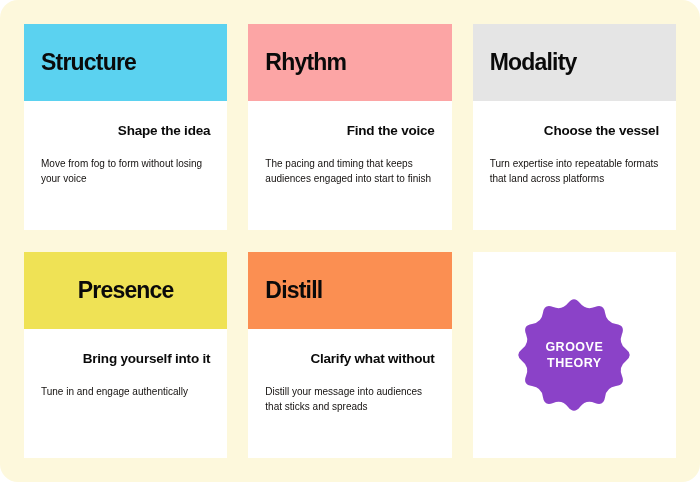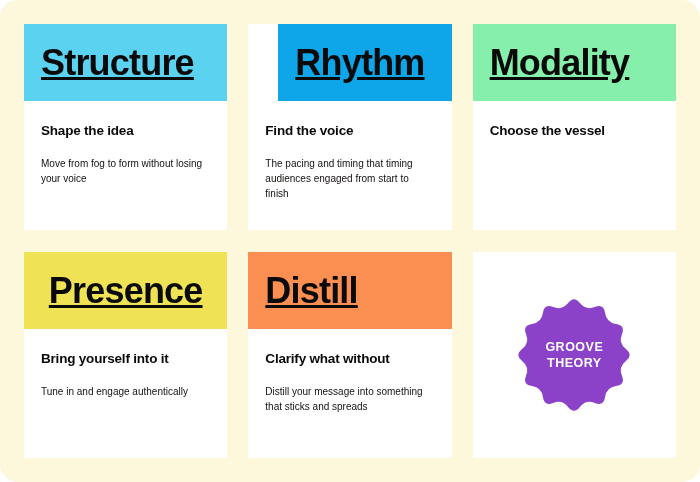--- a/index.html
+++ b/index.html
@@ -47,41 +47,41 @@
   .card-band {
     height: 77px;
     flex: 0 0 77px;
     display: flex;
     align-items: center;
     padding: 0 17px;
     box-sizing: border-box;
   }
 
   .card-band-title {
-    font-size: 36px;
+    font-size: 23px;
     font-weight: 700;
     letter-spacing: -0.8px;
     color: #0A0A0A;
     line-height: 1.05;
-    text-decoration: underline;
   }
 
   .card-body {
     flex: 1 1 auto;
     padding: 22px 17px 14px 17px;
     box-sizing: border-box;
   }
 
   .card-subtitle {
     font-size: 13.5px;
     font-weight: 700;
     color: #0A0A0A;
     letter-spacing: -0.2px;
     line-height: 1.25;
     margin: 0 0 16px 0;
+    text-align: right;
   }
 
   .card-desc {
     font-size: 10px;
     font-weight: 400;
     color: #14110F;
     line-height: 1.5;
     margin: 0;
     max-width: 185px;
   }
@@ -129,55 +129,56 @@
       <div class="card-band" style="background-color: rgb(91, 210, 240);">
         <div class="card-band-title">Structure</div>
       </div>
       <div class="card-body">
         <p class="card-subtitle">Shape the idea</p>
         <p class="card-desc">Move from fog to form without losing your voice</p>
       </div>
     </div>
 
     <div class="card">
-      <div class="card-band" style="background-color: #0ea5e9; margin-left: 30px;">
+      <div class="card-band" style="background-color: #fca5a5;">
         <div class="card-band-title">Rhythm</div>
       </div>
       <div class="card-body">
         <p class="card-subtitle">Find the voice</p>
-        <p class="card-desc">The pacing and timing that timing audiences engaged from start to finish</p>
+        <p class="card-desc">The pacing and timing that keeps audiences engaged into start to finish</p>
       </div>
     </div>
 
     <div class="card">
-      <div class="card-band" style="background-color: #86efac;">
+      <div class="card-band" style="background-color: #e5e5e5;">
         <div class="card-band-title">Modality</div>
       </div>
       <div class="card-body">
         <p class="card-subtitle">Choose the vessel</p>
+        <p class="card-desc">Turn expertise into repeatable formats that land across platforms</p>
       </div>
     </div>
 
     <div class="card">
       <div class="card-band" style="background-color: rgb(239, 226, 85); justify-content: center;">
         <div class="card-band-title">Presence</div>
       </div>
       <div class="card-body">
         <p class="card-subtitle">Bring yourself into it</p>
         <p class="card-desc">Tune in and engage authentically</p>
       </div>
     </div>
 
     <div class="card">
       <div class="card-band" style="background-color: rgb(251, 143, 82);">
         <div class="card-band-title">Distill</div>
       </div>
       <div class="card-body">
         <p class="card-subtitle">Clarify what without</p>
-        <p class="card-desc">Distill your message into something that sticks and spreads</p>
+        <p class="card-desc">Distill your message into audiences that sticks and spreads</p>
       </div>
     </div>
 
     <div class="card badge-card">
       <div class="badge-wrap">
         <svg viewBox="0 0 200 200" aria-hidden="true">
           <path id="burst" fill="#8B42C8" d="M 90.42 16.26 Q 100.00 4.00 109.58 16.26 Q 119.15 28.52 133.58 22.69 Q 148.00 16.86 150.16 32.27 Q 152.33 47.67 167.73 49.84 Q 183.14 52.00 177.31 66.42 Q 171.48 80.85 183.74 90.42 Q 196.00 100.00 183.74 109.58 Q 171.48 119.15 177.31 133.58 Q 183.14 148.00 167.73 150.16 Q 152.33 152.33 150.16 167.73 Q 148.00 183.14 133.58 177.31 Q 119.15 171.48 109.58 183.74 Q 100.00 196.00 90.42 183.74 Q 80.85 171.48 66.42 177.31 Q 52.00 183.14 49.84 167.73 Q 47.67 152.33 32.27 150.16 Q 16.86 148.00 22.69 133.58 Q 28.52 119.15 16.26 109.58 Q 4.00 100.00 16.26 90.42 Q 28.52 80.85 22.69 66.42 Q 16.86 52.00 32.27 49.84 Q 47.67 47.67 49.84 32.27 Q 52.00 16.86 66.42 22.69 Q 80.85 28.52 90.42 16.26 Z"></path>
         </svg>
         <div class="badge-text" style="color: rgb(255, 255, 255);">
           <span>GROOVE</span>

